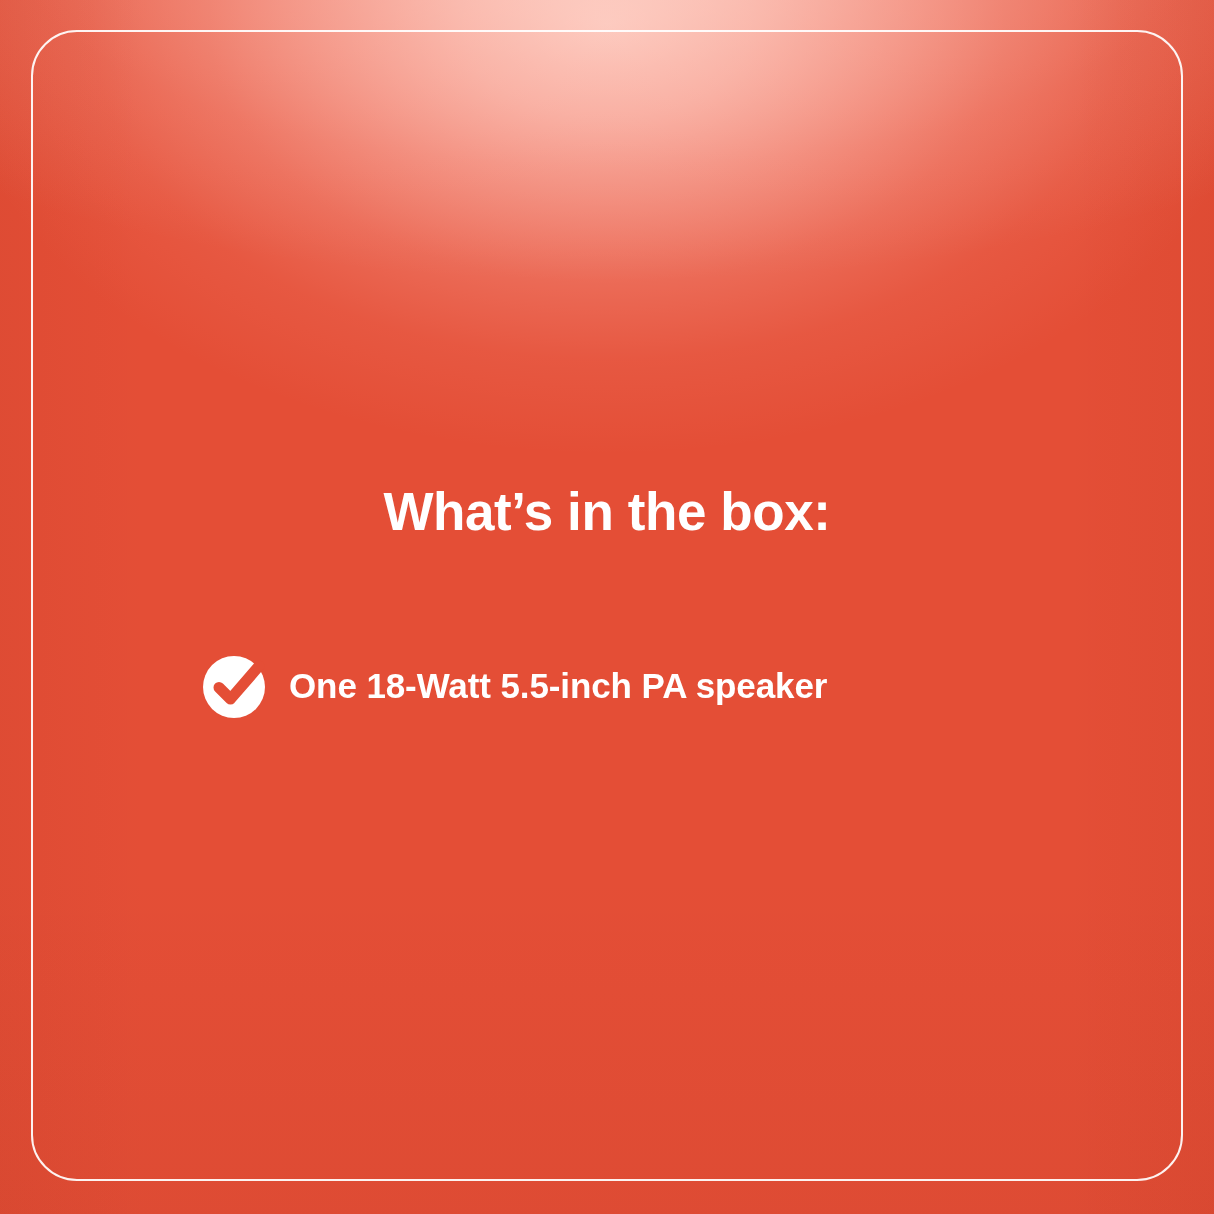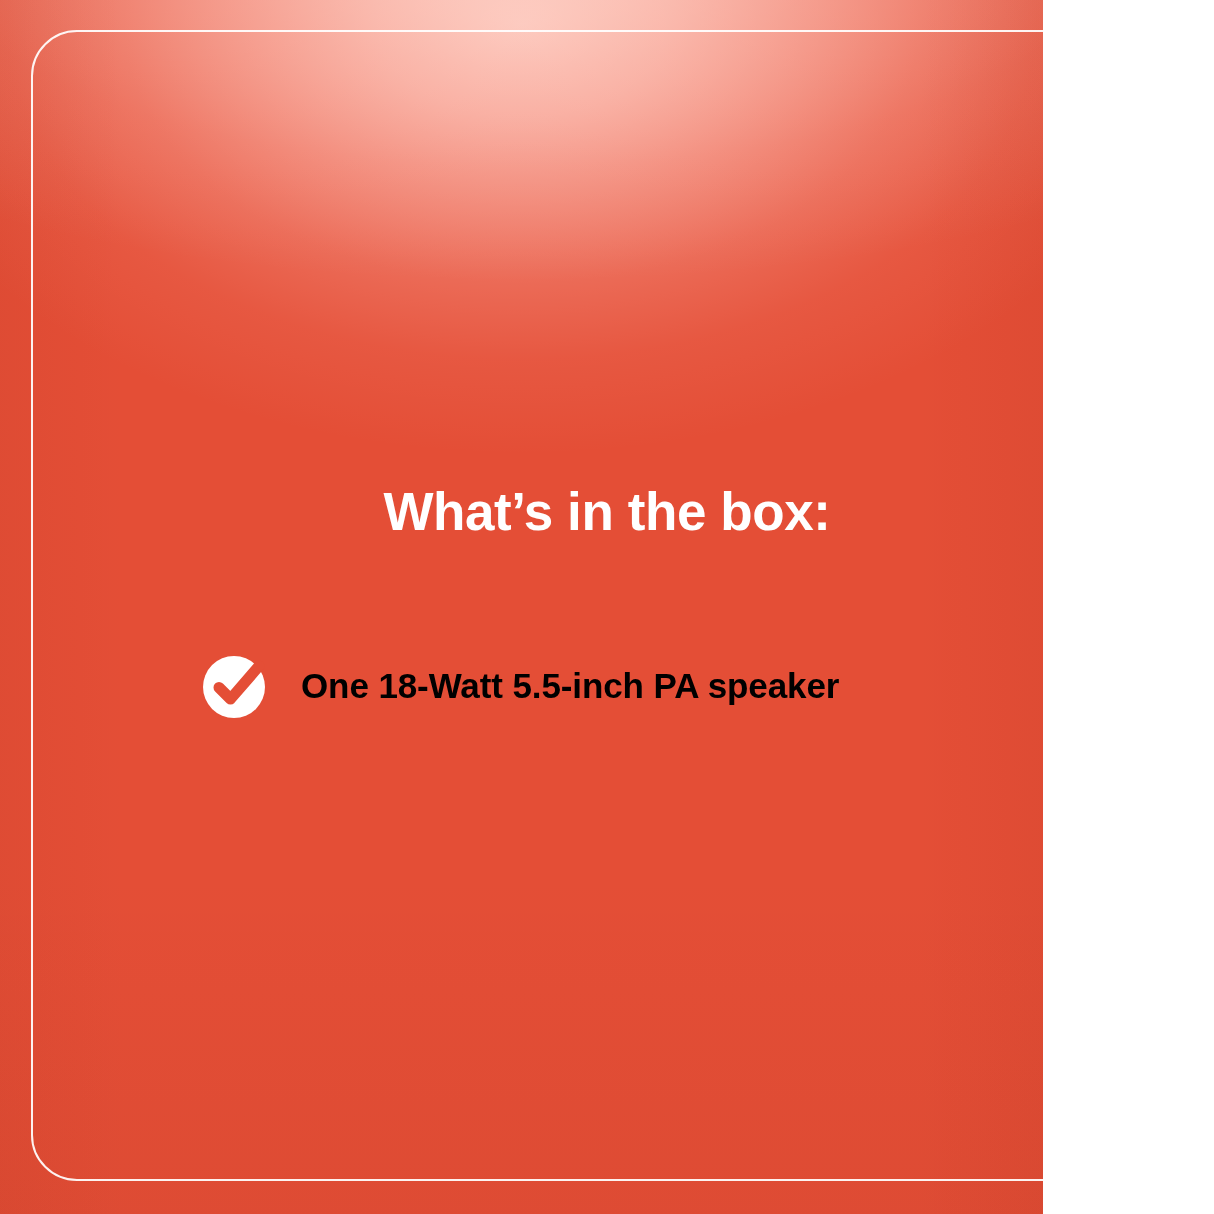--- a/index.html
+++ b/index.html
@@ -4,21 +4,21 @@
 <title>What's in the box</title>
 <style>
   html, body {
     margin: 0;
     padding: 0;
     background: #ffffff;
   }
 
   #canvas {
     position: relative;
-    width: 1043px;
+    width: 1214px;
     height: 1214px;
     overflow: hidden;
     font-family: "Liberation Sans", "DejaVu Sans", sans-serif;
     
     background-color: #e44e36;
   }
 
   
   #glow-primary {
     position: absolute;
@@ -109,22 +109,22 @@
   }
 
   .check-icon {
     flex: 0 0 auto;
     width: 64px;
     height: 64px;
     display: block;
   }
 
   .item-label {
-    margin-left: 34px;
-    color: #000000;
+    margin-left: 22px;
+    color: #ffffff;
     font-size: 35px;
     font-weight: 700;
     letter-spacing: -0.1px;
     line-height: 44px;
     white-space: nowrap;
   }
 </style>
 </head>
 <body>
 

